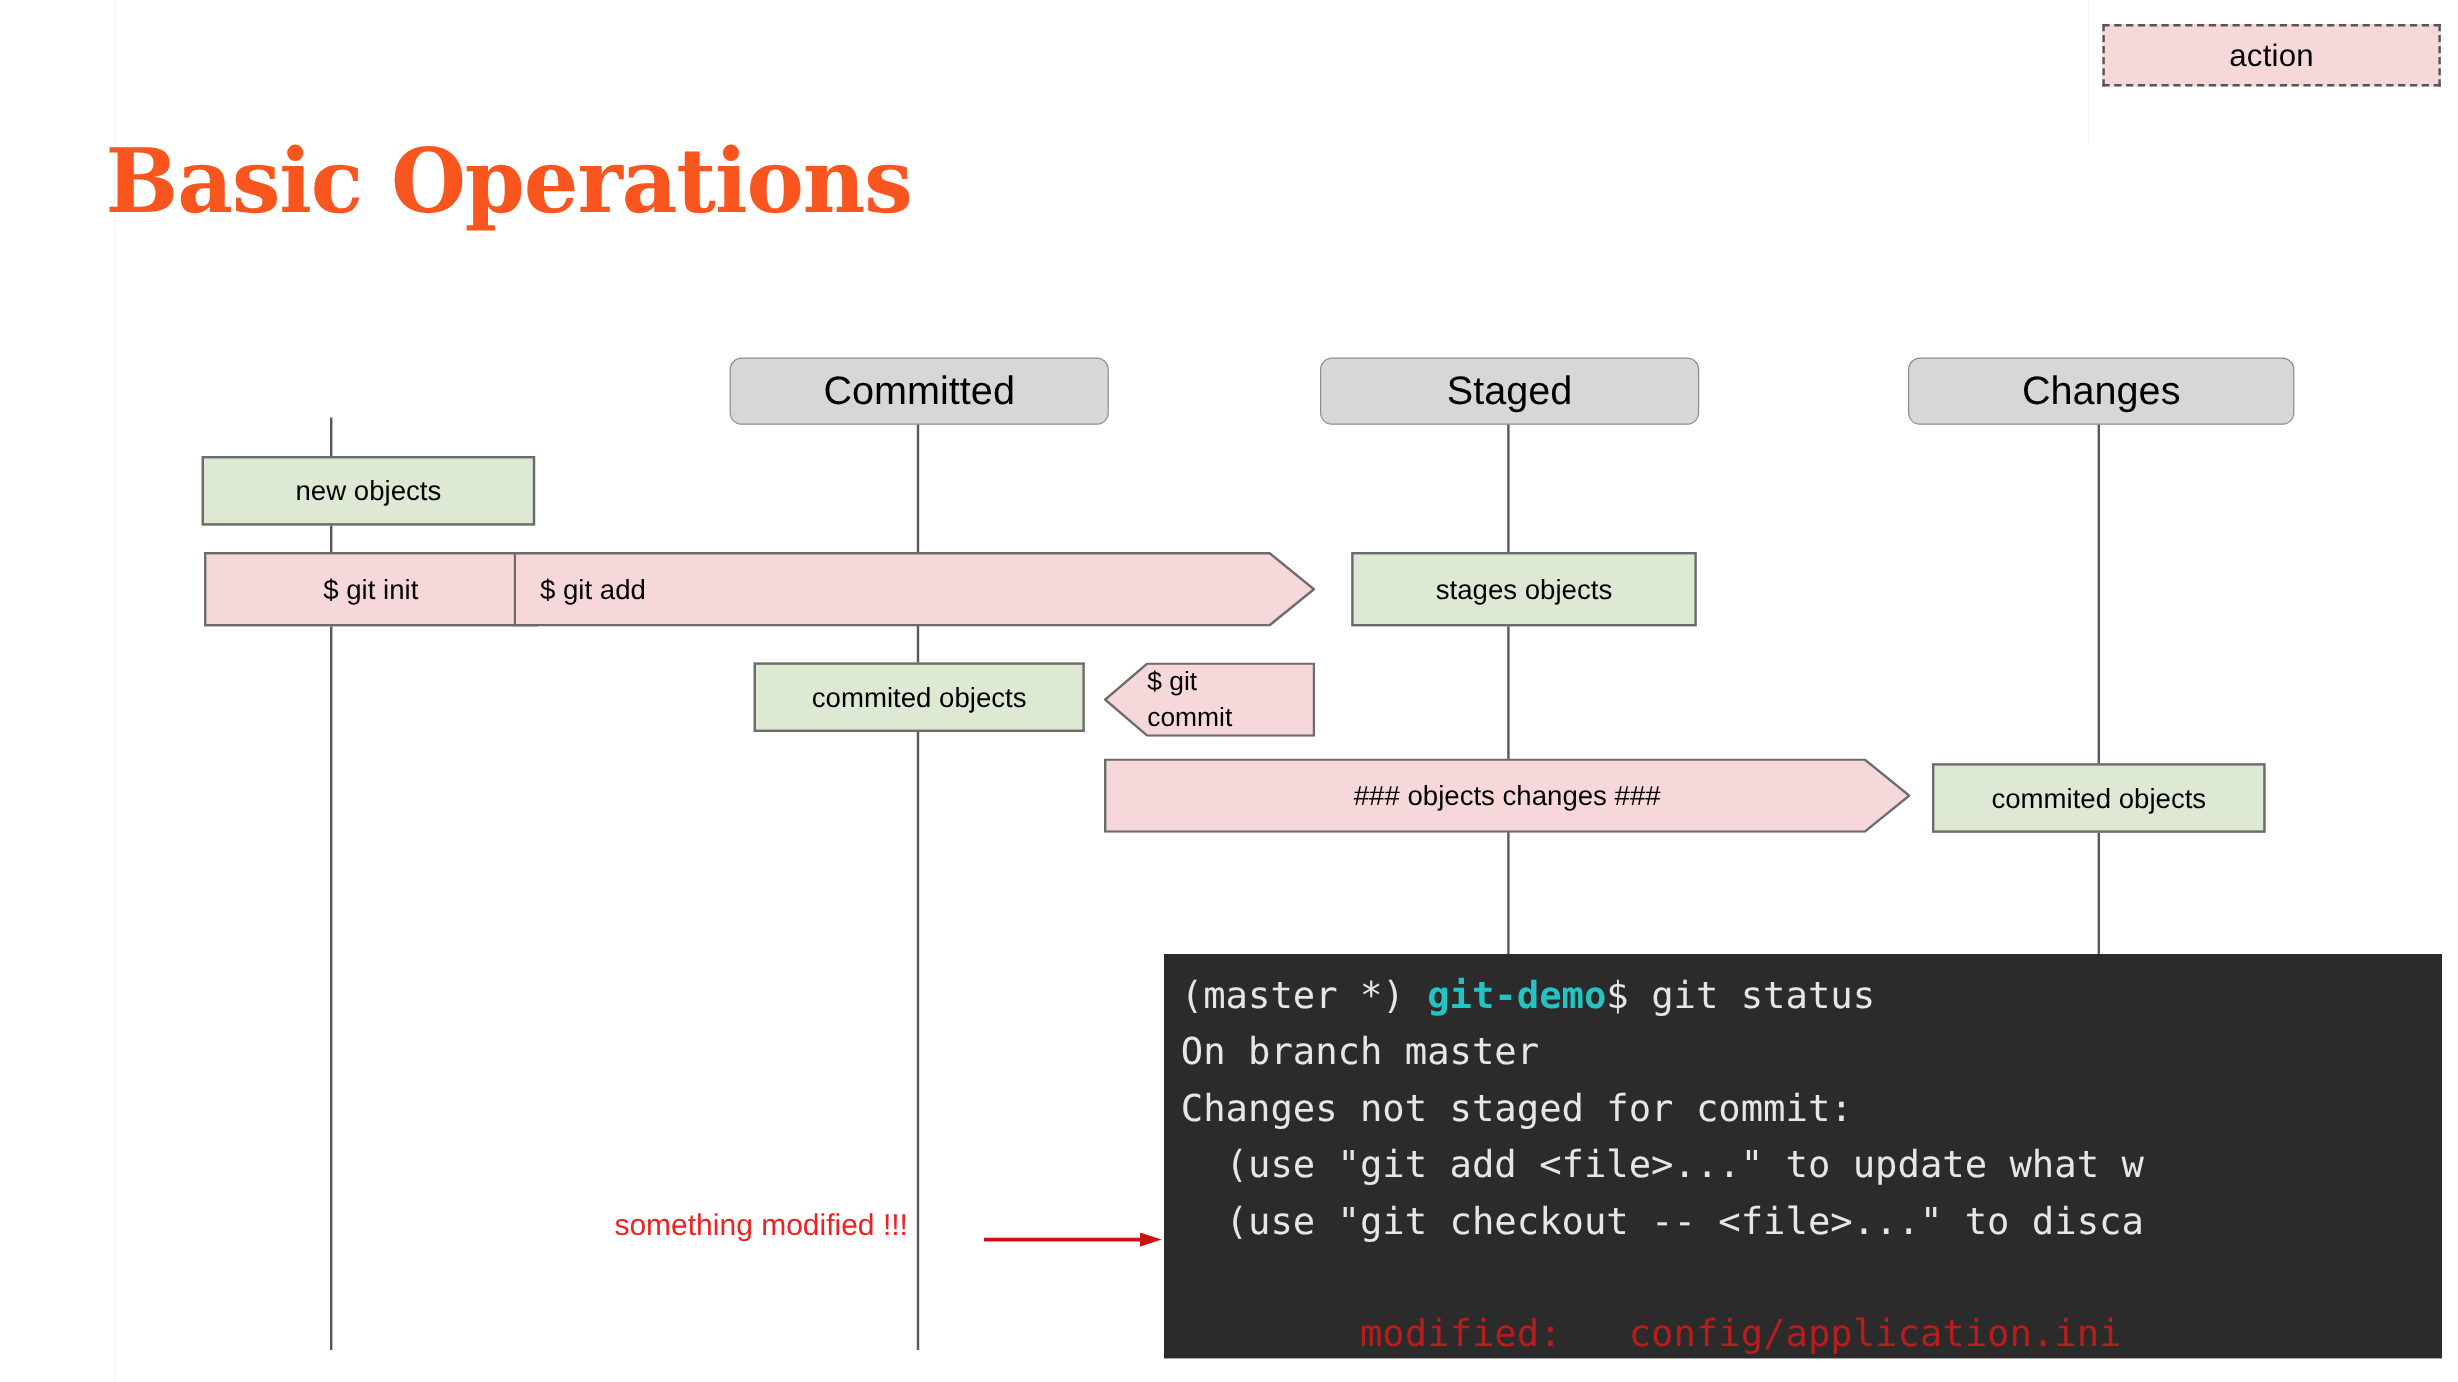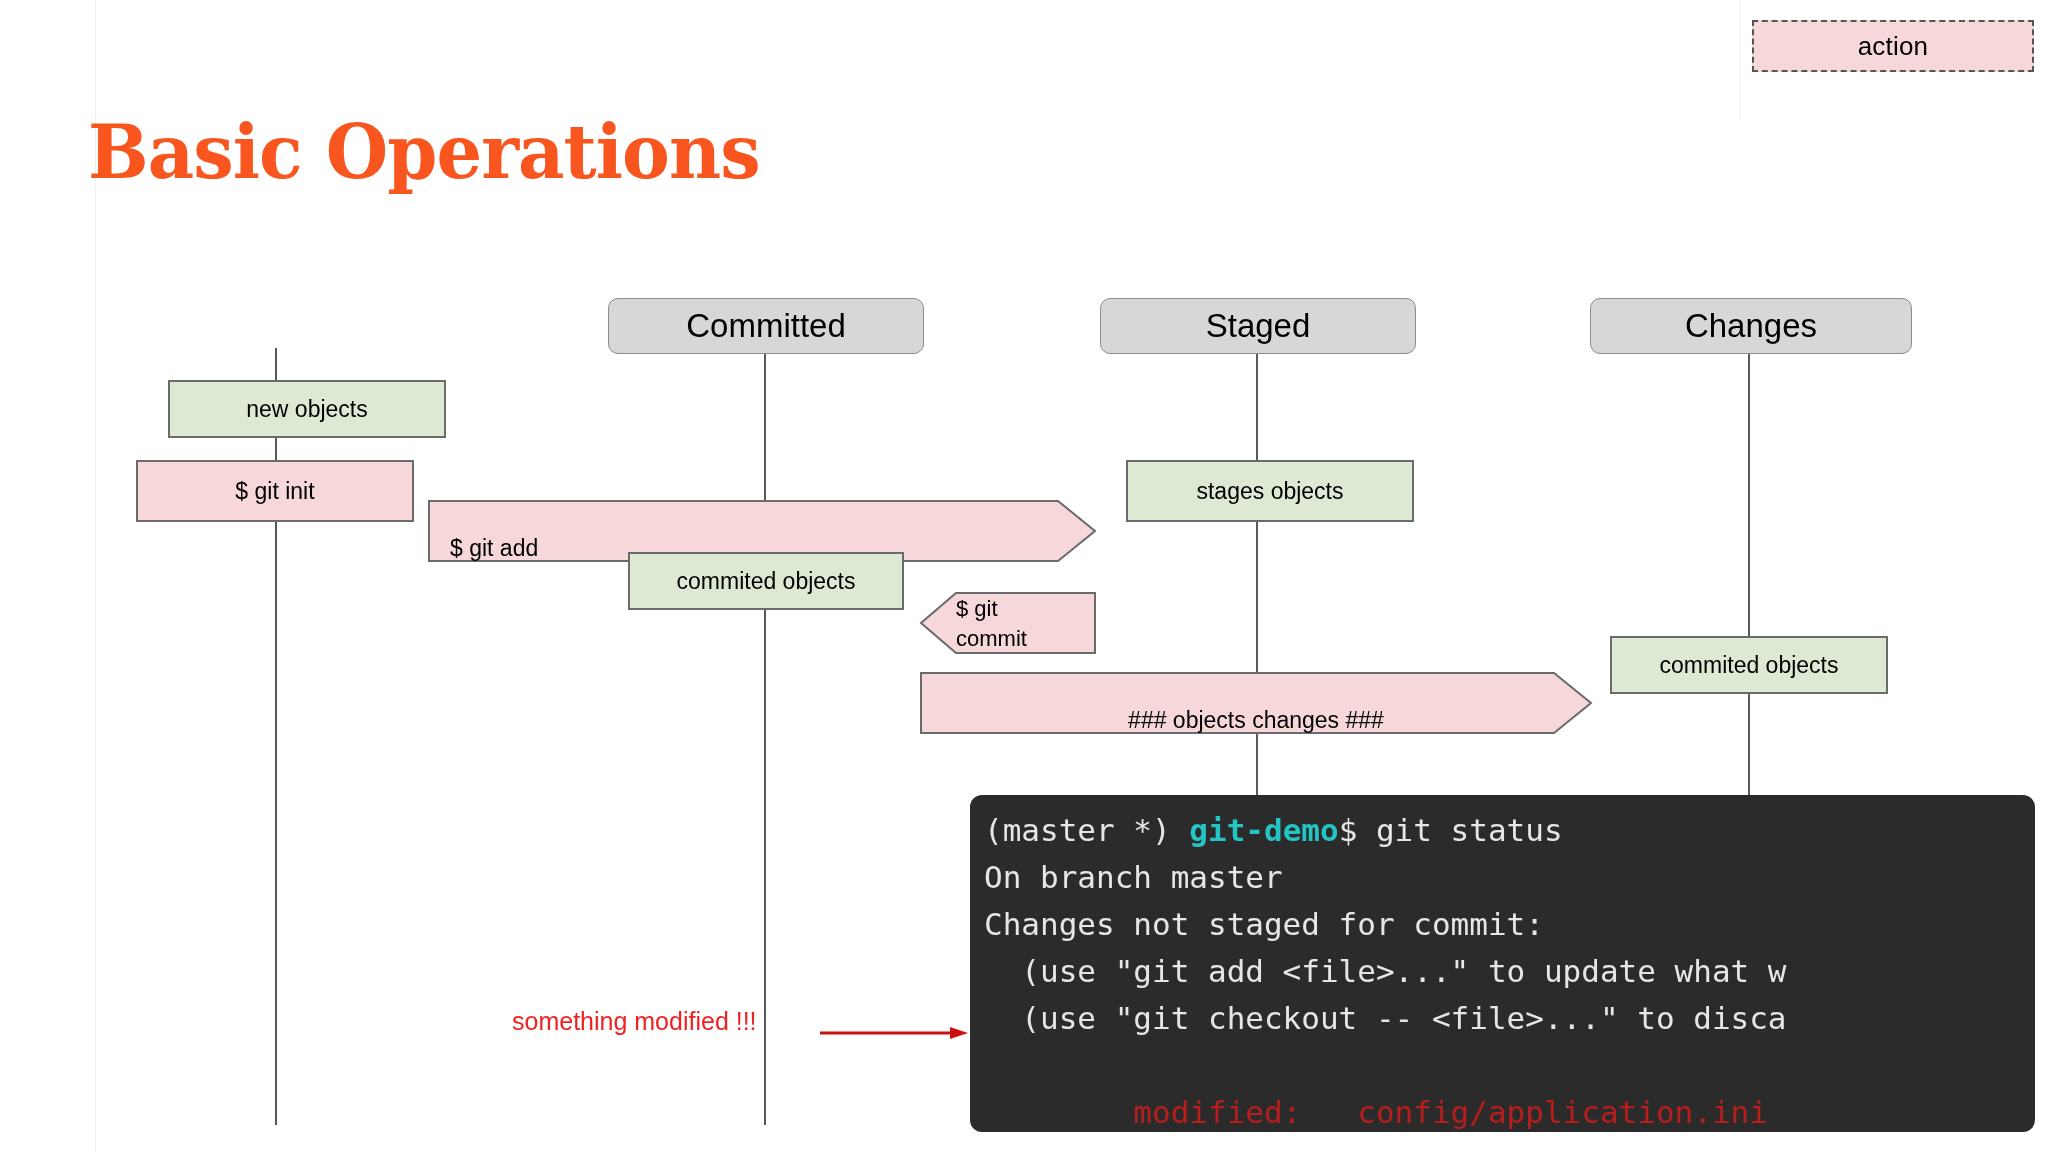--- a/index.html
+++ b/index.html
@@ -98,32 +98,31 @@
   .node {
     position: absolute;
     box-sizing: border-box;
     border: 2px solid #6b6b6b;
     display: flex;
     align-items: center;
     font-size: 23px;
     color: #000000;
   }
   .node.state  { background: #dde9d2; }
-  .node.action { background: #f6d7da; }
+  .node.action { background: #f6d7da; margin-left: 34px; }
   .node.center { justify-content: center; }
 
   
   .arrow {
     position: absolute;
     box-sizing: border-box;
     display: flex;
-    align-items: flex-end;
+    align-items: center;
     font-size: 23px;
     color: #000000;
-    margin-top: 40px;
   }
   .arrow .arrow-bg {
     position: absolute;
     inset: 0;
   }
   .arrow .arrow-label {
     position: relative;
     z-index: 2;
     width: 100%;
     box-sizing: border-box;
@@ -145,21 +144,20 @@
     height: 337px;
     background: #2b2b2b;
     overflow: hidden;
     font-family: "DejaVu Sans Mono", monospace;
     font-size: 31px;
     line-height: 47px;
     color: #e6e6e6;
     padding: 12px 0 0 14px;
     box-sizing: border-box;
     white-space: pre;
-    border-radius: 12px;
   }
   #terminal .tline { white-space: pre; }
   .t-cyan { color: #25c4c4; font-weight: bold; }
   .t-red  { color: #b81d1d; }
 
   
   #annotation {
     position: absolute;
     left: 512px;
     top: 1007px;

